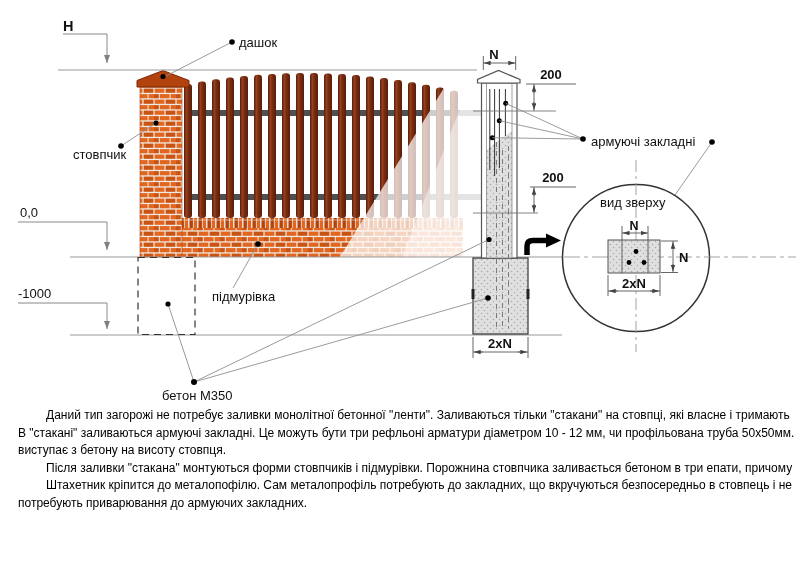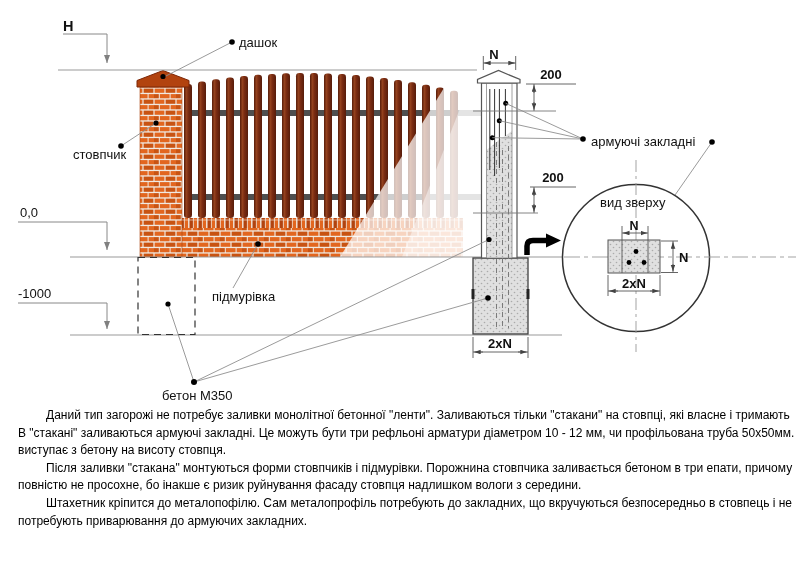--- a/index.html
+++ b/index.html
@@ -228,17 +228,16 @@
     <path d="M527,255 L527,246 Q527,240.5 533,240.5 L547,240.5" stroke="#000" stroke-width="5.5" fill="none"></path>
     <polygon points="546,233.5 561,240.5 546,247.5" fill="#000"></polygon>
   </g>
 </svg>
 
 <div class="desc">
   <div class="tline indent">Даний тип загорожі не потребує заливки монолітної бетонної "ленти". Заливаються тільки "стакани" на стовпці, які власне і тримають на собі</div>
   <div class="tline">В "стакані" заливаються армуючі закладні. Це можуть бути три рефльоні арматури діаметром 10 - 12 мм, чи профільована труба 50х50мм., яка</div>
   <div class="tline">виступає з бетону на висоту стовпця.</div>
   <div class="tline indent">Після заливки "стакана" монтуються форми стовпчиків і підмурівки. Порожнина стовпчика заливається бетоном в три епати, причому</div>
-  <div class="tline">повністю не просохне, бо інакше є ризик руйнування фасаду стовпця надлишком вологи з середини.</div>
   <div class="tline indent">Штахетник кріпится до металопофілю. Сам металопрофіль потребують до закладних, що вкручуються безпосередньо в стовпець і не</div>
   <div class="tline">потребують приварювання до армуючих закладних.</div>
 </div>
 </div>
 
 </body></html>

